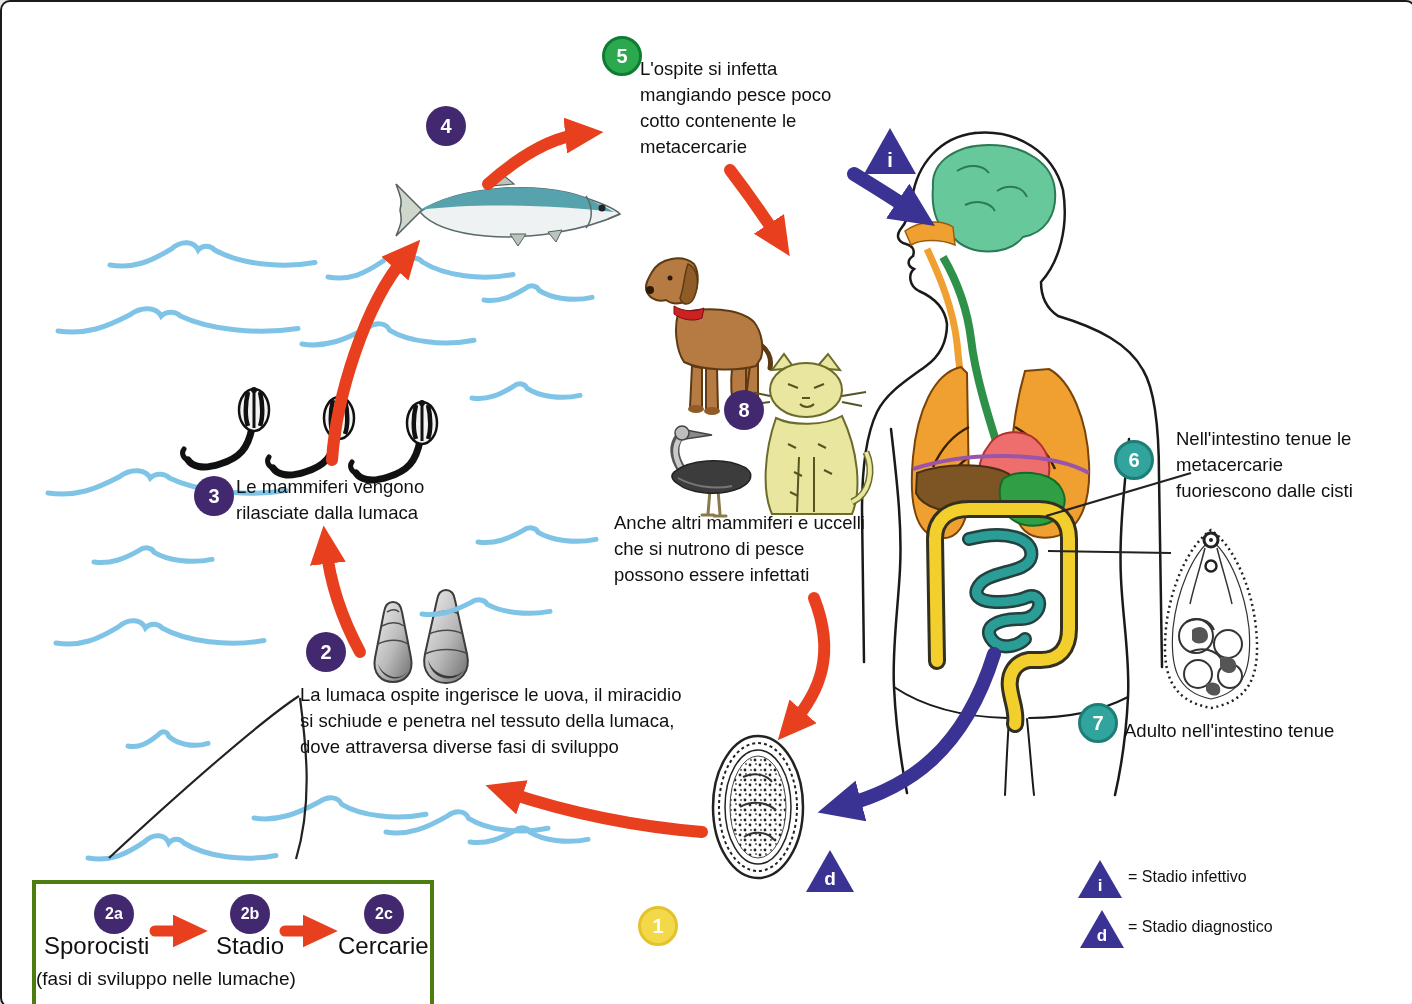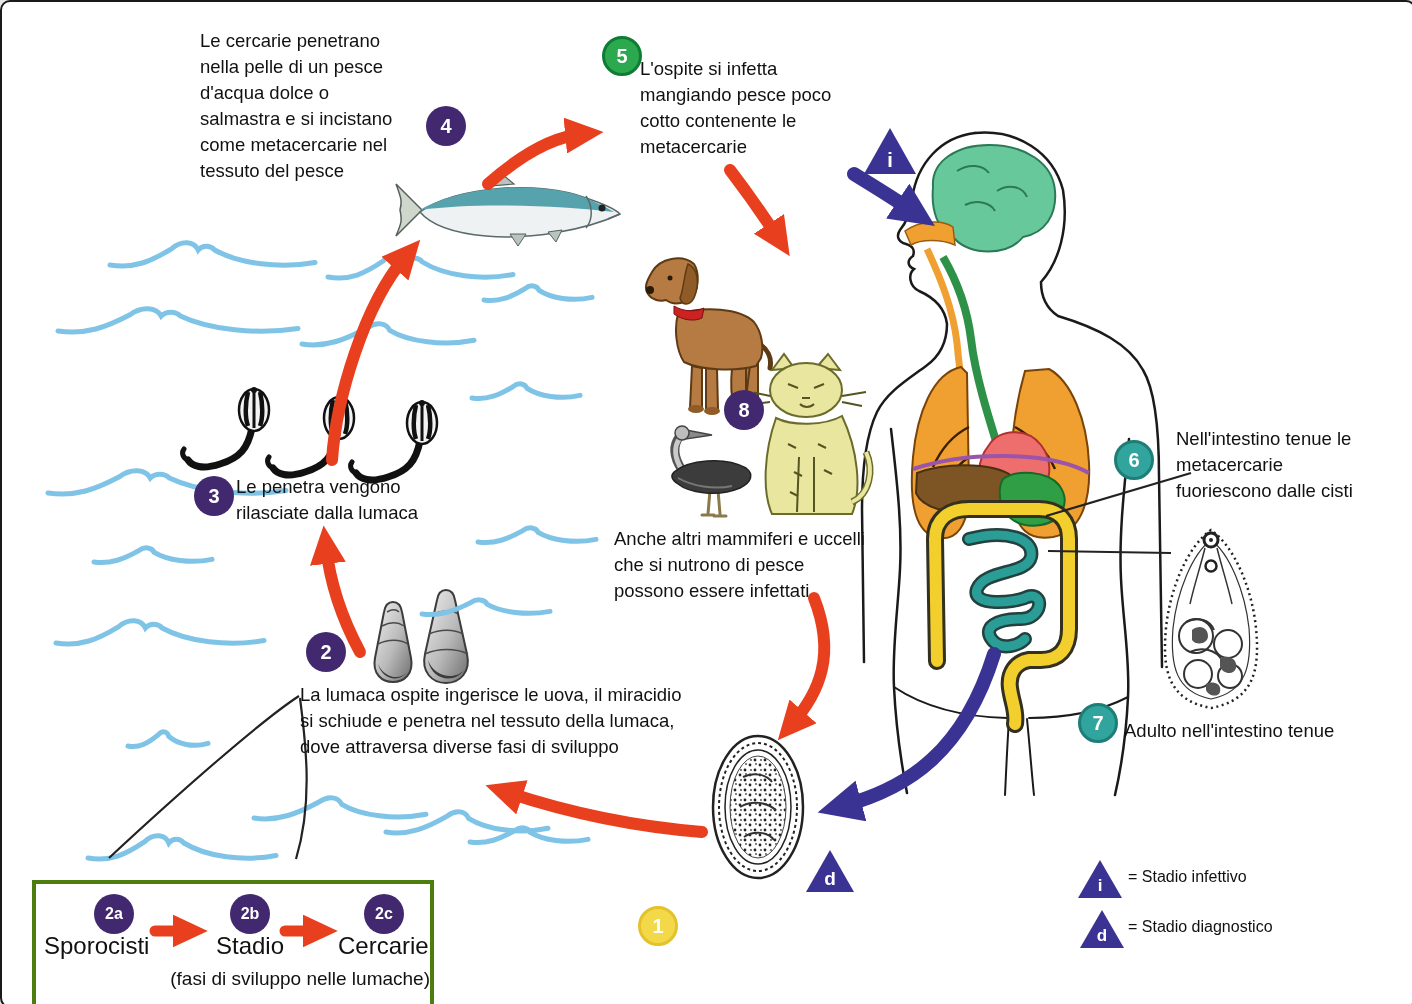--- a/index.html
+++ b/index.html
@@ -15,44 +15,38 @@
   .badge.y{background:#f3d84a;border:3px solid #e3c22a;color:#fff}
   .badge.sm{width:40px;height:40px;font-size:16px}
   .tri{position:absolute;clip-path:polygon(50% 0,100% 100%,0 100%);background:var(--arrow-blue);
        display:flex;align-items:flex-end;justify-content:center;color:#fff;font-weight:bold;z-index:9}
   .tri span{margin-bottom:2px}
   .ill{position:absolute;z-index:2}
   #overlay{position:absolute;left:0;top:0;z-index:5;pointer-events:none}
   .box{position:absolute;left:30px;top:878px;width:402px;height:150px;border:4px solid #4d7c0f;
        background:#fff;z-index:4;box-sizing:border-box}
   .box .lbl{position:absolute;top:48px;font-size:24px;z-index:8}
-  .box .cap{position:absolute;left:0;right:0;top:84px;text-align:right;font-size:19px}
+  .box .cap{position:absolute;left:0;right:0;top:84px;text-align:left;font-size:19px}
   .legend-lbl{position:absolute;font-size:16px;z-index:8}
 </style>
 </head>
 <body>
 
 <div class="stage">
 
-  <div class="txt" style="left:198px;top:26px;width:230px">Le cercarie penetrano
-nella pelle di un pesce
-d'acqua dolce o
-salmastra e si incistano
-come metacercarie nel
-tessuto del pesce</div>
   <div class="txt" style="left:638px;top:54px;width:230px">L'ospite si infetta
 mangiando pesce poco
 cotto contenente le
 metacercarie</div>
-  <div class="txt" style="left:234px;top:472px;width:225px">Le penetra vengono
+  <div class="txt" style="left:234px;top:472px;width:225px">Le mammiferi vengono
 rilasciate dalla lumaca</div>
   <div class="txt" style="left:298px;top:680px;width:450px">La lumaca ospite ingerisce le uova, il miracidio
 si schiude e penetra nel tessuto della lumaca,
 dove attraversa diverse fasi di sviluppo</div>
-  <div class="txt" style="left:612px;top:524px;width:320px">Anche altri mammiferi e uccelli
+  <div class="txt" style="left:612px;top:508px;width:320px">Anche altri mammiferi e uccelli
 che si nutrono di pesce
 possono essere infettati</div>
   <div class="txt" style="left:1174px;top:424px;width:235px">Nell'intestino tenue le
 metacercarie
 fuoriescono dalle cisti</div>
   <div class="txt nowrap" style="left:1122px;top:716px">Adulto nell'intestino tenue</div>
 
   <div class="badge p" style="left:424px;top:104px">4</div>
   <div class="badge g" style="left:600px;top:34px">5</div>
   <div class="badge p" style="left:192px;top:474px">3</div>

